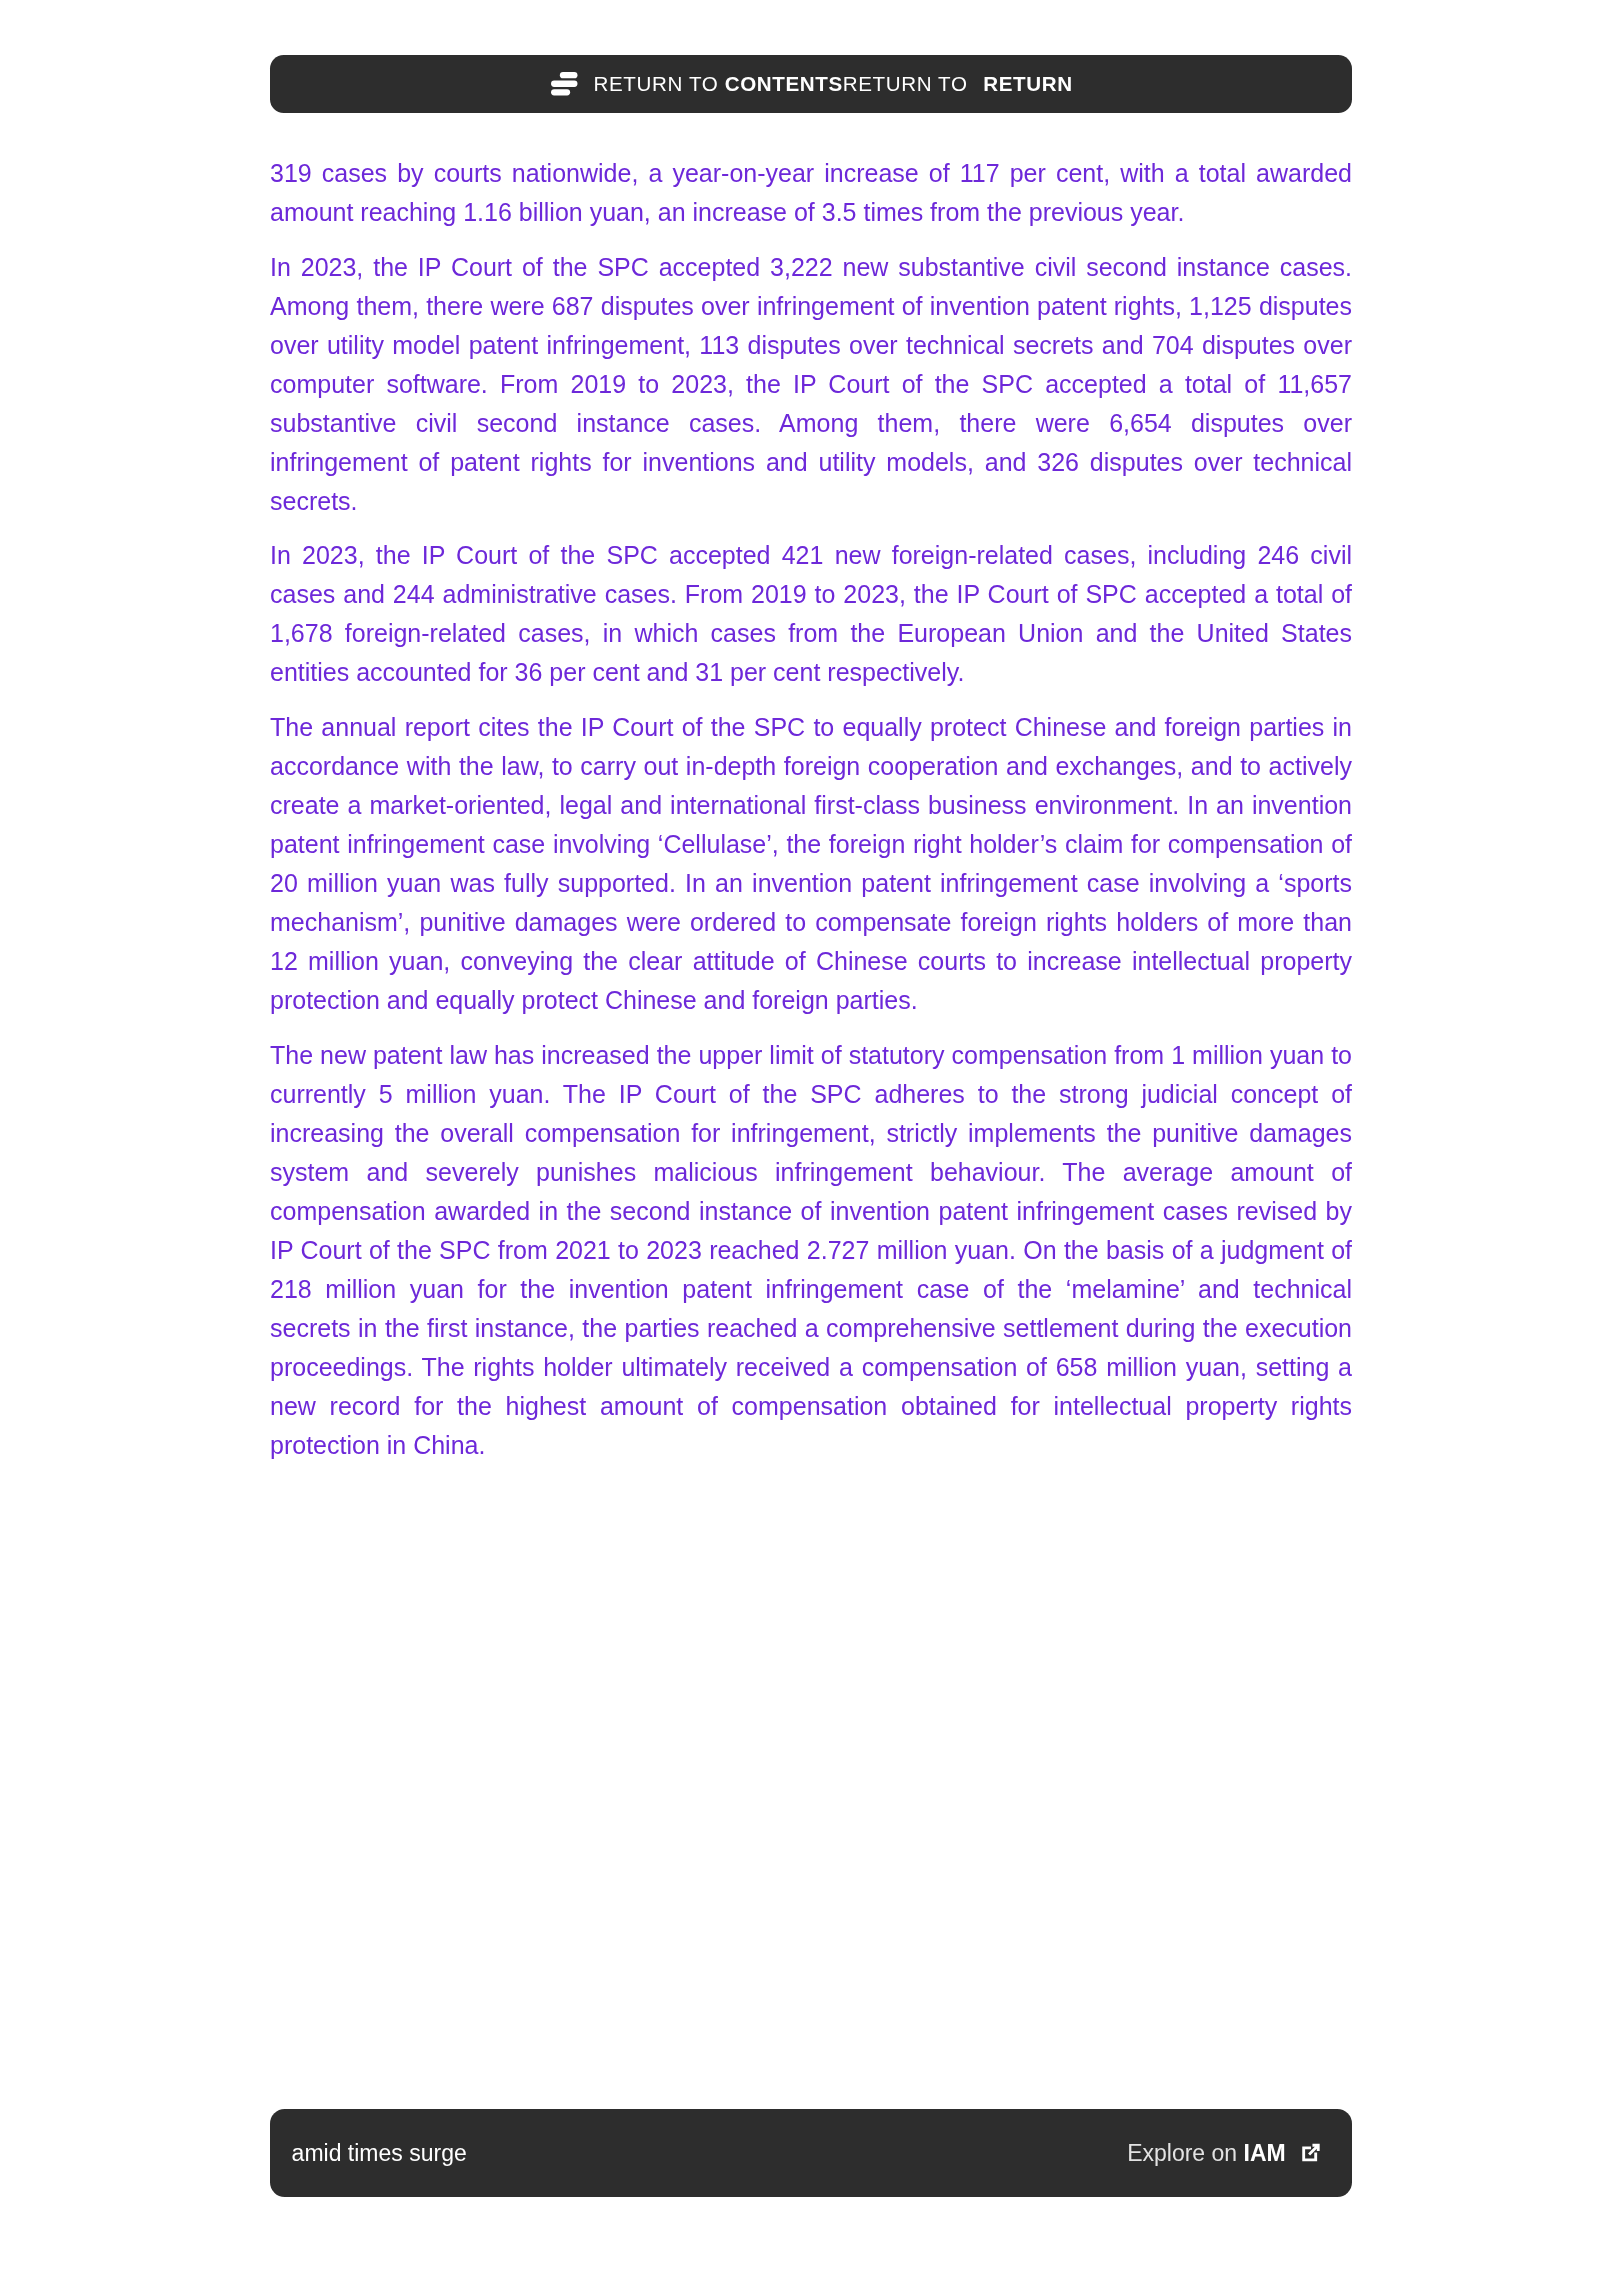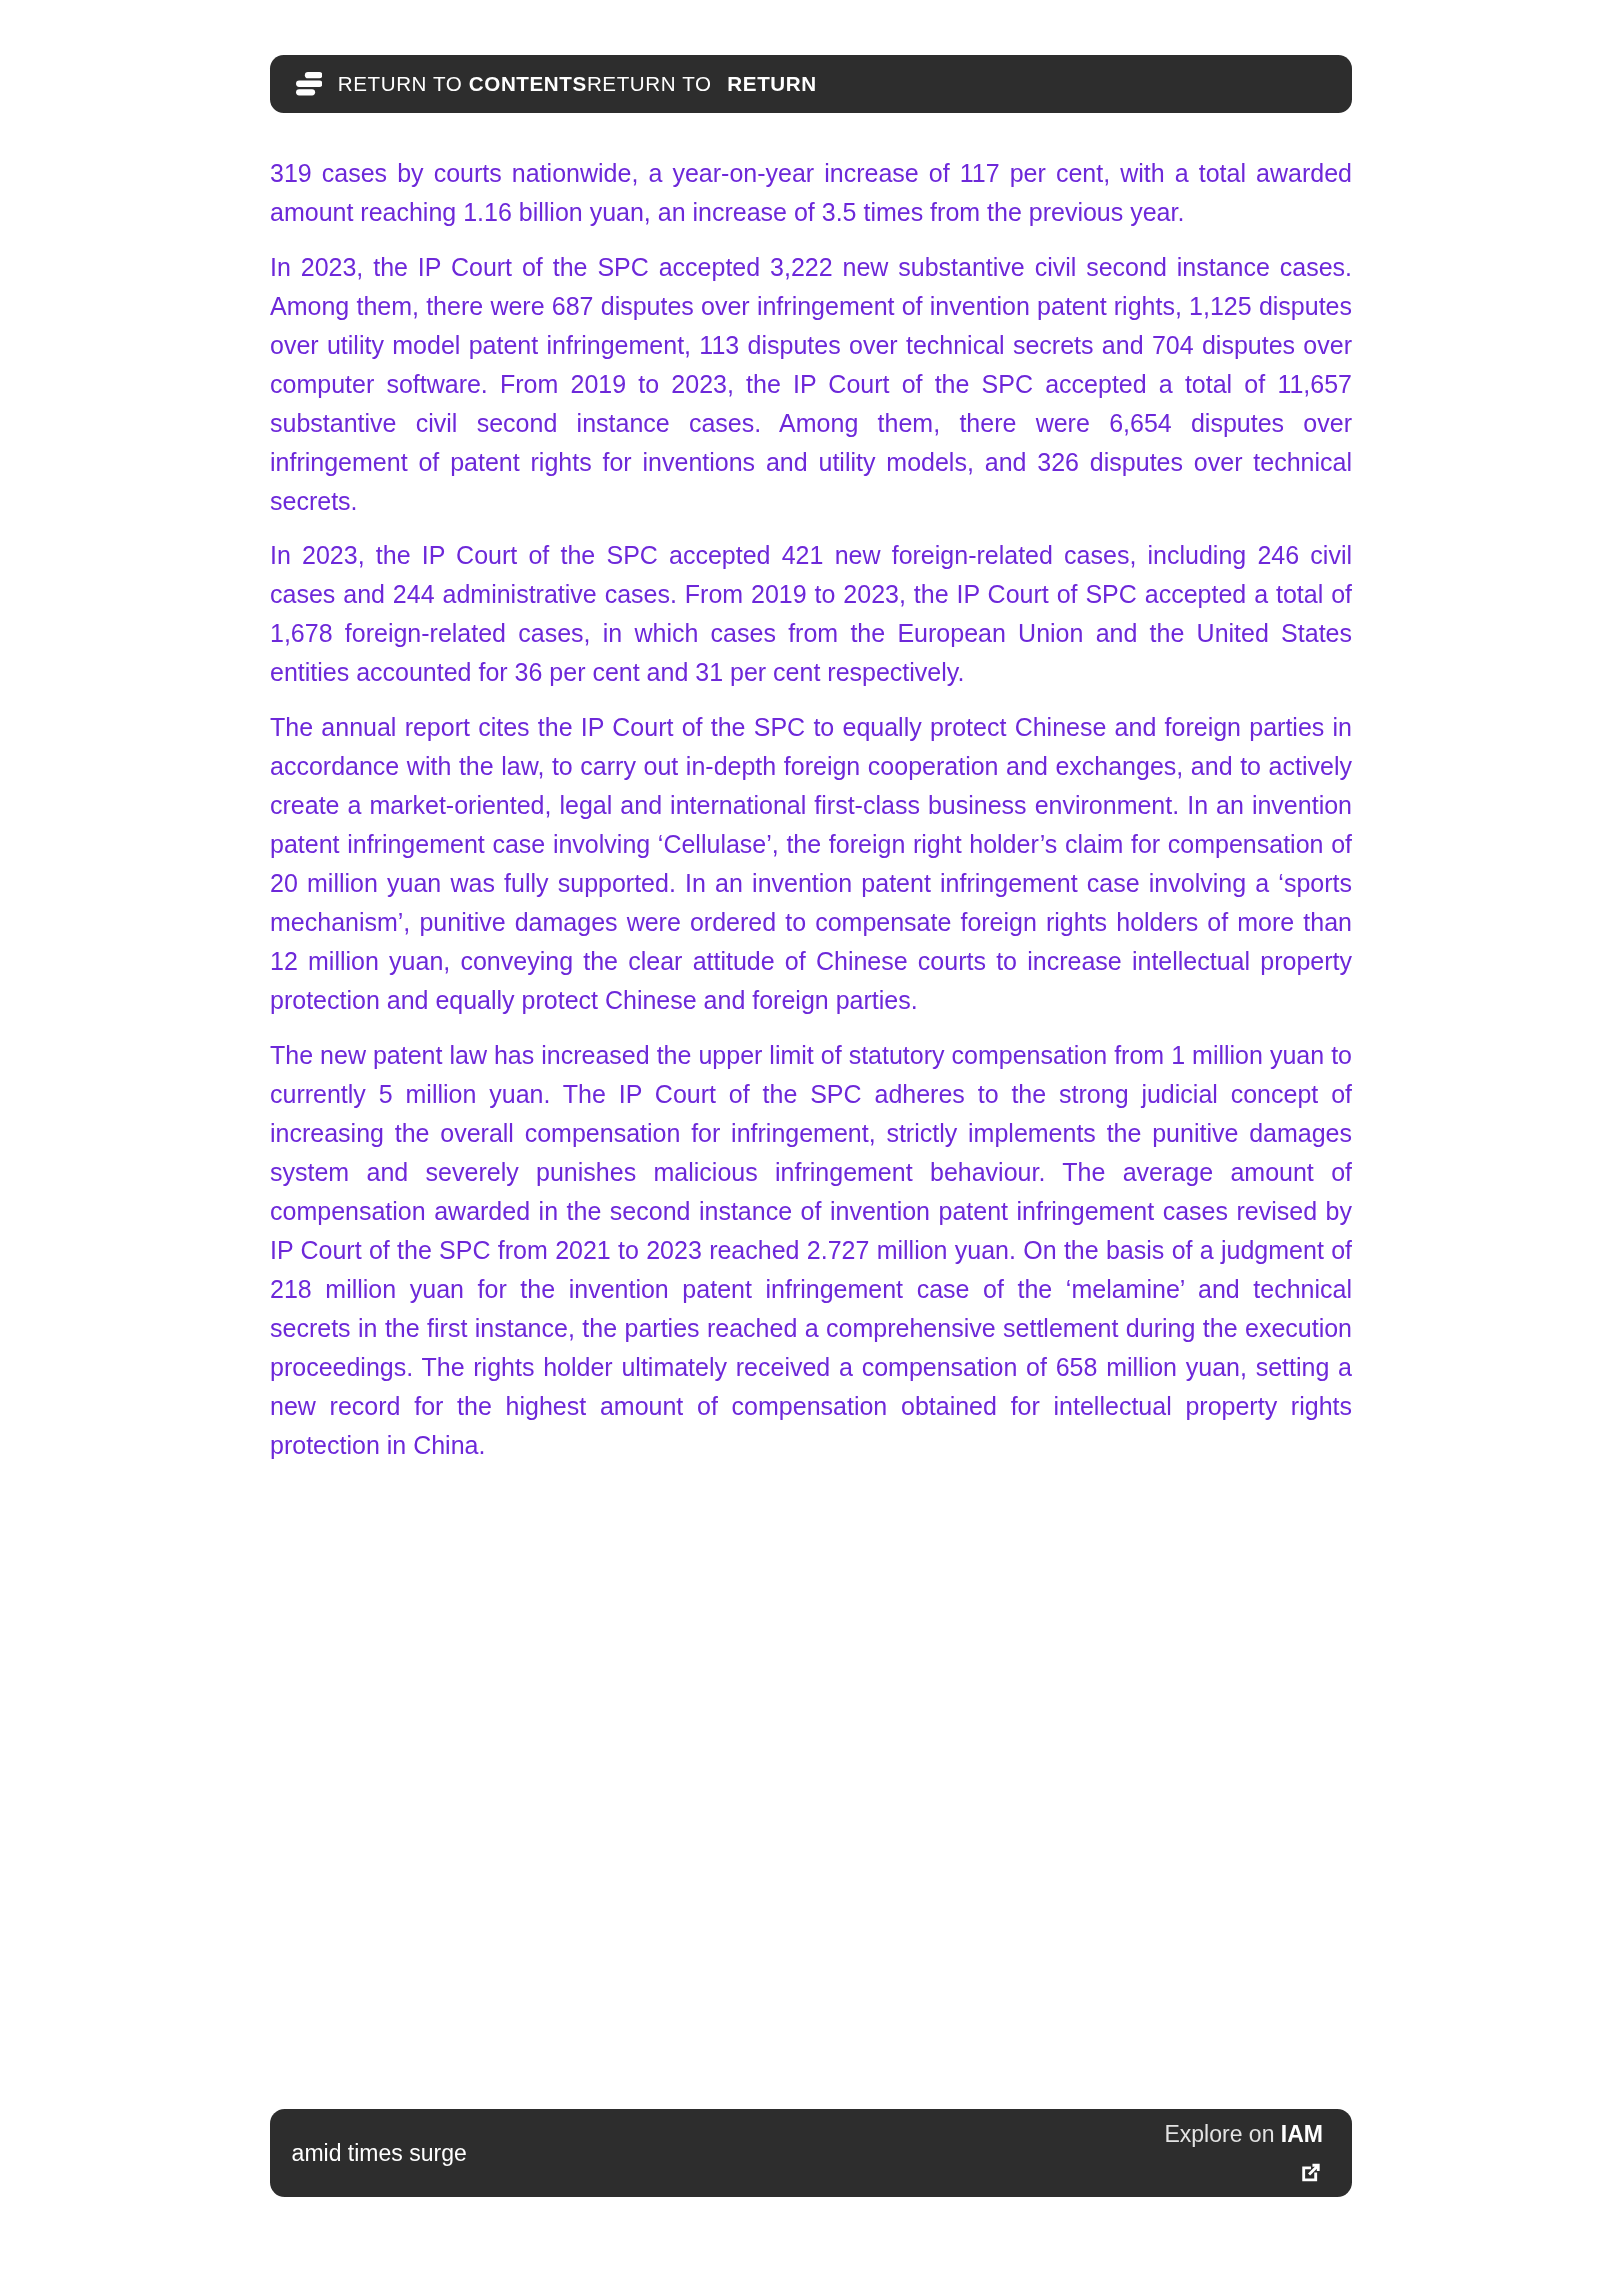--- a/index.html
+++ b/index.html
@@ -20,21 +20,21 @@
   .topbar {
     position: absolute;
     left: 270px;
     top: 55px;
     width: 1082px;
     height: 58px;
     background: #2d2d2d;
     border-radius: 13.7px;
     display: flex;
     align-items: center;
-    justify-content: flex-start;
+    justify-content: center;
     box-sizing: border-box;
     padding: 0 23.5px 0 25.5px;
   }
   .bar-link {
     display: flex;
     align-items: center;
     gap: 15.7px;
     color: #ffffff;
     font-size: 20.6px;
     letter-spacing: 0.6px;
@@ -77,28 +77,27 @@
   .footer-title {
     color: #ffffff;
     font-size: 23px;
     line-height: 32px;
     font-weight: 400;
     max-width: 647px;
   }
   .footer-title span { display: block; }
   .footer-link {
     display: flex;
-    align-items: flex-end;
+    align-items: flex-start;
     gap: 11.8px;
     color: #e3e3e3;
     font-size: 23px;
     text-decoration: none;
     cursor: pointer;
     white-space: nowrap;
-    flex-direction: column;
   }
   .footer-link b { color: #ffffff; font-weight: 700; }
   .ext-icon-svg { display: block; }
 </style>
 </head>
 <body>
 
 <div class="page">
 
   <div class="topbar">

